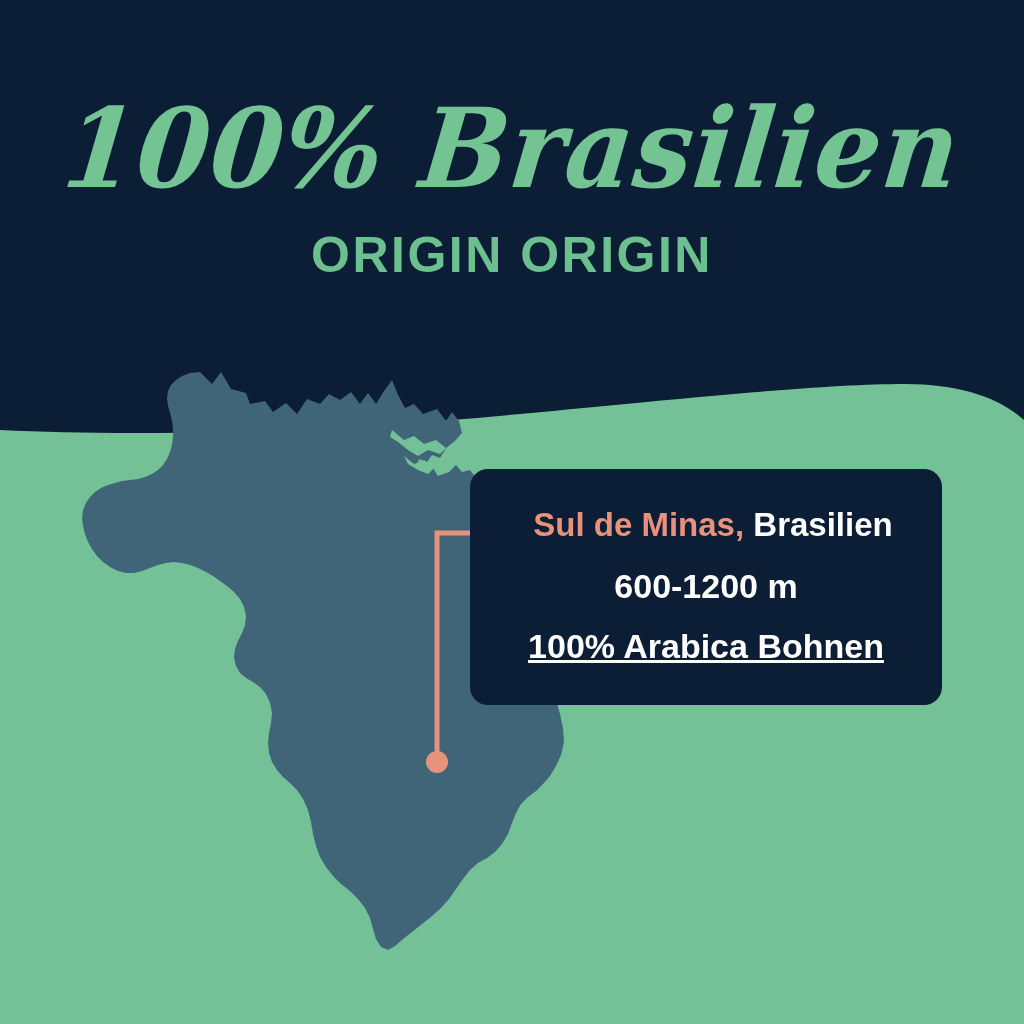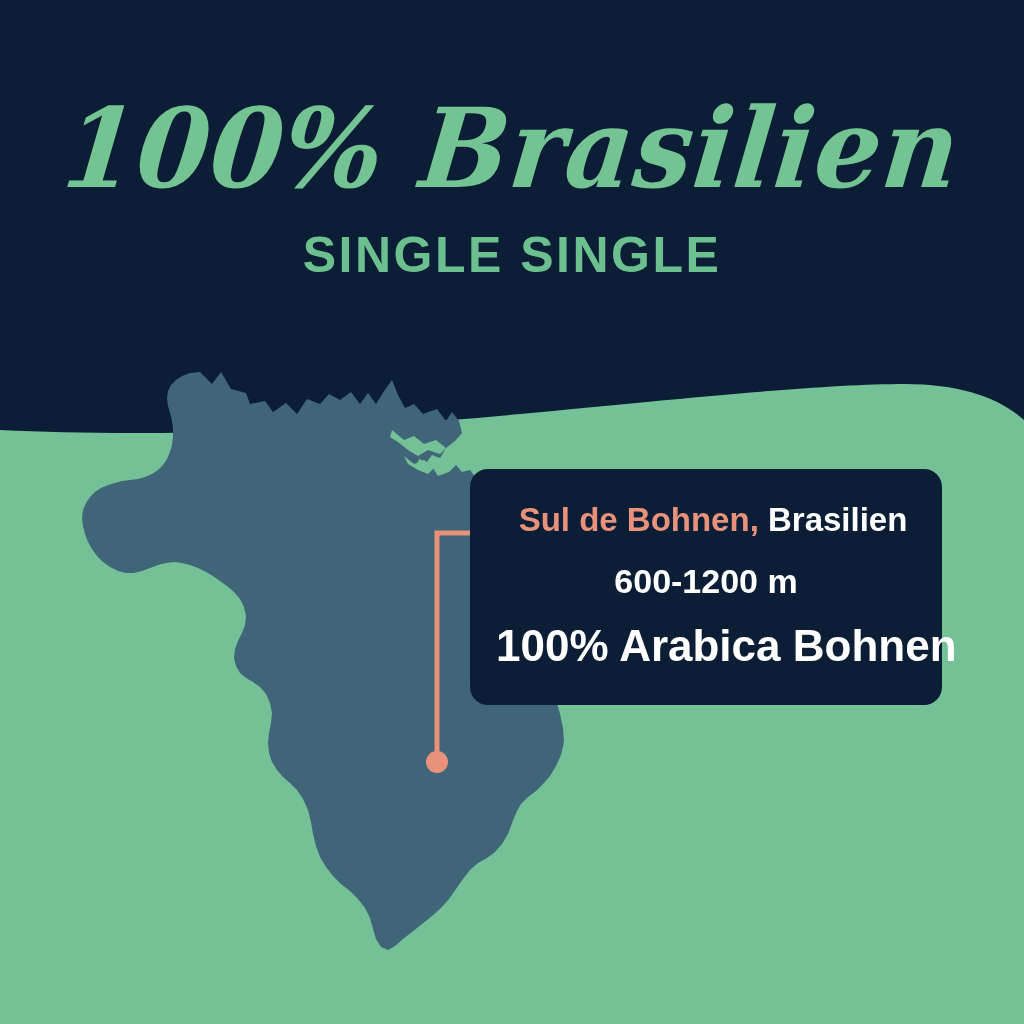--- a/index.html
+++ b/index.html
@@ -112,21 +112,22 @@
   }
   #card-line-1 {
     margin-bottom: 28px;
     margin-left: 14px;
   }
   #card-line-2 {
     margin-bottom: 26px;
     font-size: 34px;
   }
   #card-line-3 {
-    font-size: 44px;
+    font-size: 34px;
+    text-decoration: underline;
   }
   .accent-text {
     color: #e8927c;
   }
 </style>
 </head>
 <body>
 
 <div id="stage">
 
@@ -167,30 +168,30 @@
          L171,385 L176,380 L182,376 L190,373 Z">
     </path>
 
     <path fill="#74c097" d="M392,430 L404,440 L414,436 L424,444 L436,440 L446,448 L440,454
          L428,450 L418,456 L408,450 L398,442 L390,437 Z"></path>
     <path fill="#74c097" d="M404,456 L414,464 L424,460 L434,468 L428,474 L418,470 L408,464 Z"></path>
   </svg>
 
   <div id="headline-block">
     <span id="headline-script">100% Brasilien</span>
-    <span id="headline-sub">SINGLE SINGLE</span>
+    <span id="headline-sub">ORIGIN ORIGIN</span>
   </div>
 
   <svg id="connector" viewBox="0 0 1024 1024">
     <path d="M437,757 L437,533 L503,533" stroke="#e8927c" stroke-width="5" fill="none" stroke-linecap="round"></path>
     <circle cx="437" cy="762" r="11" fill="#e8927c"></circle>
   </svg>
 
   <div id="info-card">
     <div class="card-line" id="card-line-1">
-      <span class="accent-text">Sul de Bohnen,</span>
+      <span class="accent-text">Sul de Minas,</span>
       <span>Brasilien</span>
     </div>
     <div class="card-line" id="card-line-2">600-1200 m</div>
     <div class="card-line" id="card-line-3">100% Arabica Bohnen</div>
   </div>
 
 </div>
 
 </body></html>

